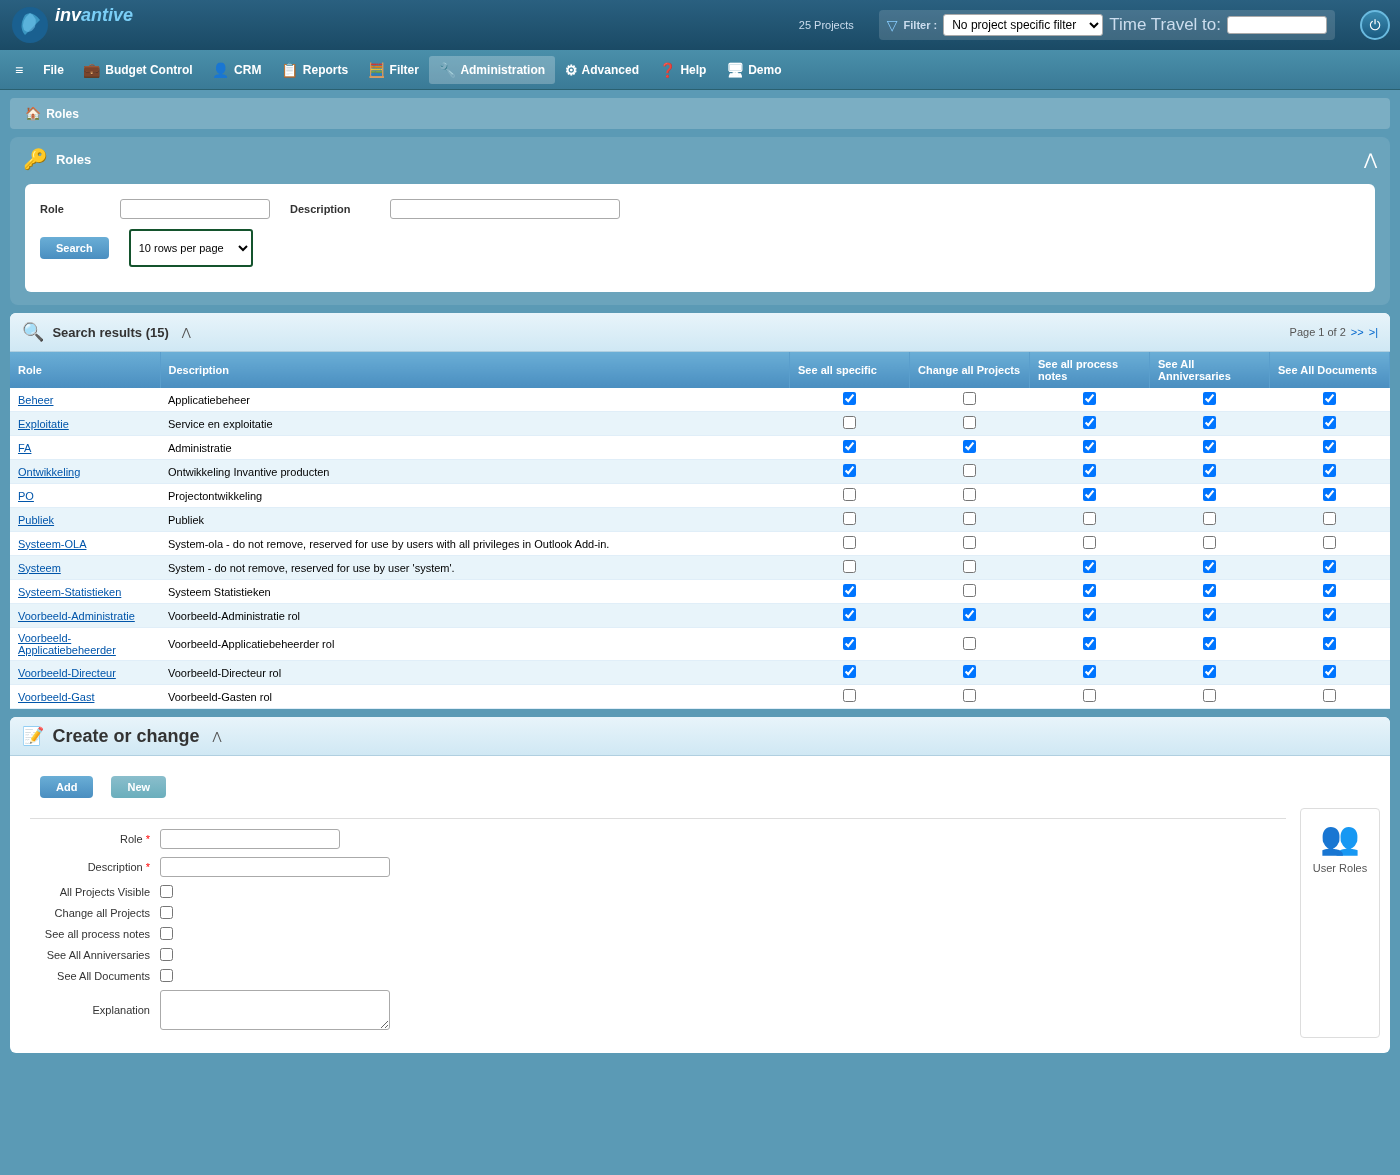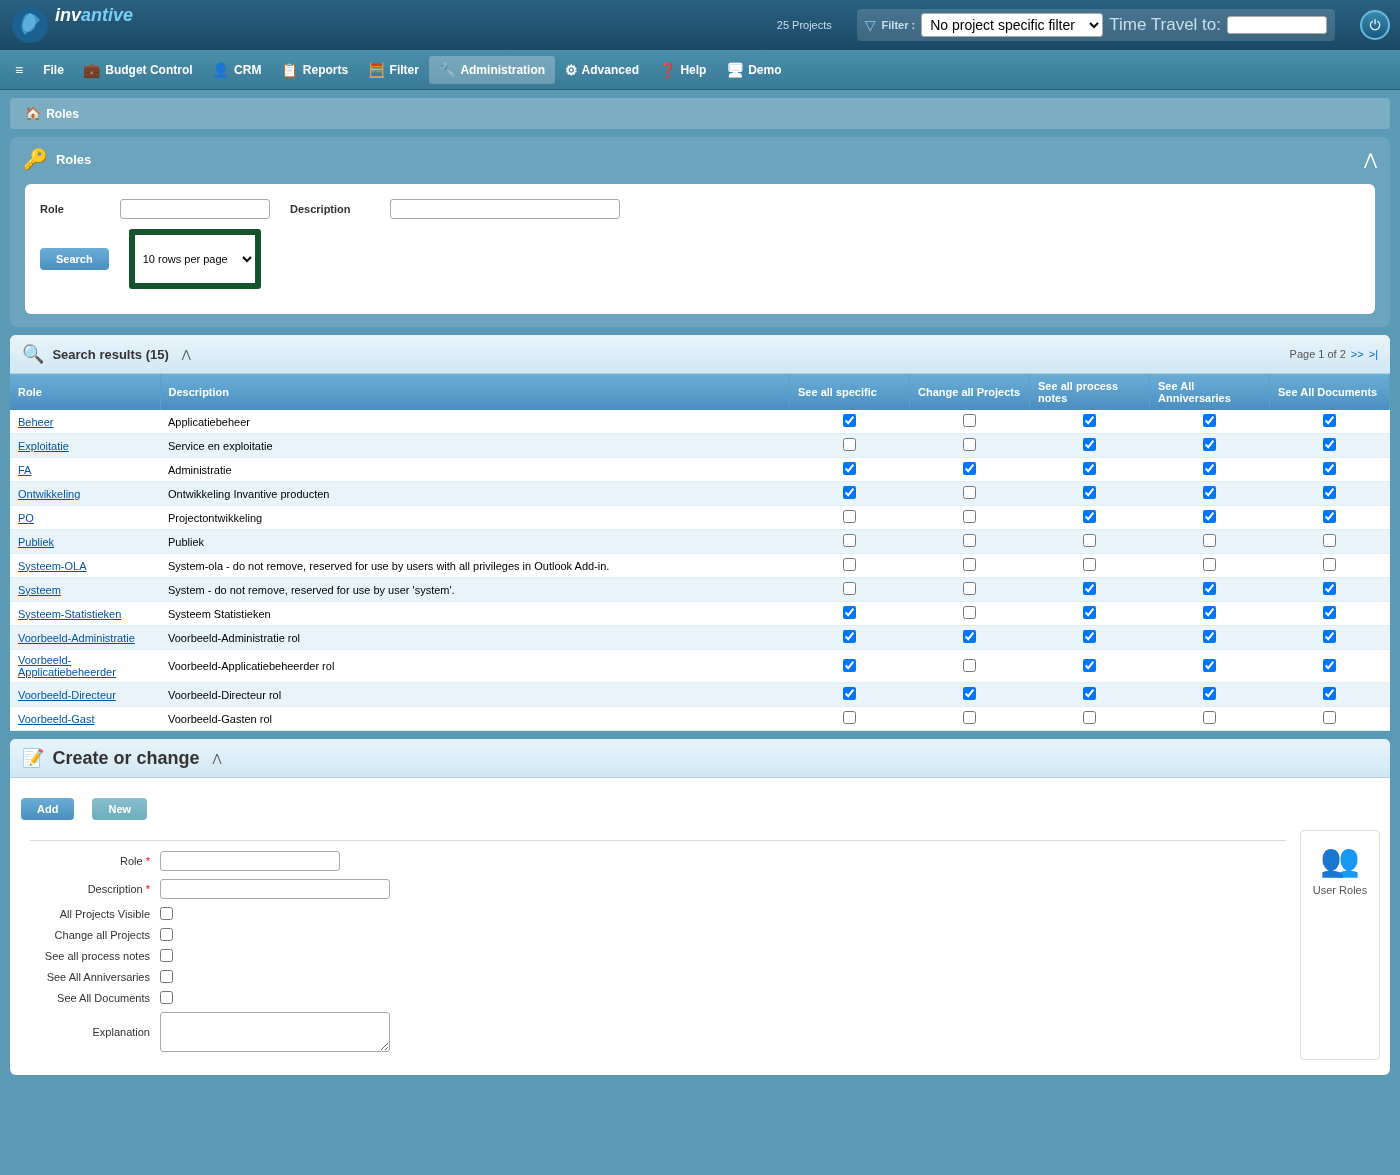--- a/index.html
+++ b/index.html
@@ -50,26 +50,26 @@
     .filter-label {
       color: #cde;
       font-size: 11px;
       font-weight: bold;
     }
     .filter-icon {
       color: #8cf;
       font-size: 14px;
     }
     .filter-select {
-      font-size: 14px;
+      font-size: 12px;
       padding: 2px 4px;
       border: 1px solid #aaa;
       border-radius: 3px;
       background: white;
-      width: 182px;
+      width: 160px;
     }
     .time-travel-label {
       color: #cde;
       font-size: 17px;
     }
     .time-travel-input {
       width: 100px;
       font-size: 11px;
       padding: 2px 4px;
       border: 1px solid #aaa;
@@ -172,22 +172,22 @@
       color: white;
       border: none;
       border-radius: 4px;
       padding: 5px 16px;
       font-size: 11px;
       font-weight: bold;
       cursor: pointer;
     }
     .rows-select {
       font-size: 11px;
-      padding: 17px 4px;
-      border: 6px solid #14532d;
+      padding: 10px 4px;
+      border: 2px solid #14532d;
       border-radius: 3px;
       background: white;
     }
 
     
     .results-panel {
       background: white;
       border-radius: 6px;
       margin: 8px 10px;
     }
@@ -631,21 +631,21 @@
       </tbody>
   </table>
 </div>
 
 <div class="create-panel">
   <div class="create-header">
     <span style="font-size:18px;">📝</span>
     <span class="create-title">Create or change</span>
     <span style="cursor:pointer;color:#555;margin-left:5px;">⋀</span>
   </div>
-  <div style="padding:5px 1px;">
+  <div style="padding:5px 20px;">
     <button class="btn-add">Add</button>
     <button class="btn-new">New</button>
   </div>
   <div class="create-content">
     <div class="create-form">
       <hr class="divider-line">
       <div class="field-row">
         <span class="field-label">
           <span>Role</span>
           <span class="required-star"> *</span>

